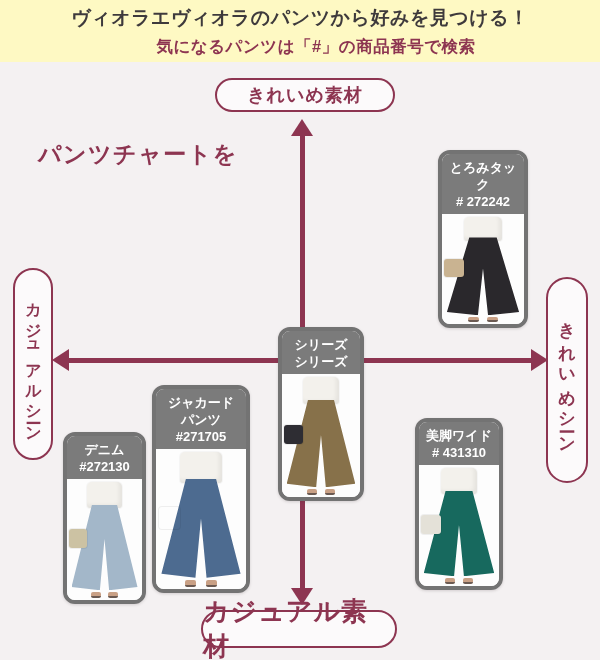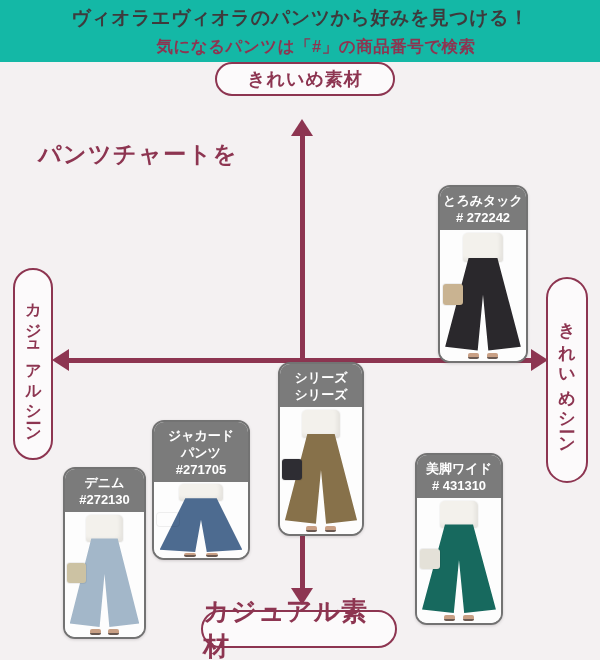--- a/index.html
+++ b/index.html
@@ -5,68 +5,68 @@
   * { box-sizing: border-box; }
   html, body { margin: 0; padding: 0; }
   body {
     width: 600px; height: 660px;
     font-family: "Liberation Sans", "DejaVu Sans", sans-serif;
     background: #ffffff;
   }
   .stage { position: relative; width: 600px; height: 660px; overflow: hidden; background: #ffffff; }
 
   
-  .top-area { position: absolute; top: 0; left: 0; width: 600px; height: 62px; text-align: center; background: #14b8a6; }
+  .top-area { position: absolute; top: 0; left: 0; width: 600px; height: 62px; text-align: center; background: #fef9c3; }
   .page-title { margin-top: 5px; font-size: 19px; font-weight: bold; color: #3e3a3c; letter-spacing: .5px; }
   .page-subtitle { margin-top: 5px; font-size: 16.5px; font-weight: bold; color: #8d3551; letter-spacing: .5px; margin-left: 32px; }
 
   
   .chart { position: absolute; top: 62px; left: 0; width: 600px; height: 598px; background: #f4f1f2; }
 
   
   .vline { position: absolute; left: 300px; top: 73px; width: 5px; height: 454px; background: #8d3551; z-index: 1; }
   .hline { position: absolute; left: 68px; top: 296px; width: 464px; height: 5px; background: #8d3551; z-index: 1; }
   .arr { position: absolute; width: 0; height: 0; z-index: 1; }
   .arr.up    { left: 291px; top: 57px;  border-left: 11px solid transparent; border-right: 11px solid transparent; border-bottom: 17px solid #8d3551; }
   .arr.down  { left: 291px; top: 526px; border-left: 11px solid transparent; border-right: 11px solid transparent; border-top: 17px solid #8d3551; }
   .arr.left  { left: 52px;  top: 287px; border-top: 11px solid transparent; border-bottom: 11px solid transparent; border-right: 17px solid #8d3551; }
   .arr.right { left: 531px; top: 287px; border-top: 11px solid transparent; border-bottom: 11px solid transparent; border-left: 17px solid #8d3551; }
 
   
   .pill {
     position: absolute; background: #fcfafb; border: 2px solid #8d3551; color: #8d3551;
     font-weight: bold; z-index: 3; display: flex; align-items: center; justify-content: center;
   }
-  .pill.top    { left: 215px; top: 0;  width: 180px; height: 34px; border-radius: 18px; font-size: 18px; letter-spacing: 1px; }
+  .pill.top    { left: 215px; top: 16px;  width: 180px; height: 34px; border-radius: 18px; font-size: 18px; letter-spacing: 1px; }
   .pill.bottom { left: 201px; top: 548px; width: 196px; height: 38px; border-radius: 20px; font-size: 26px; letter-spacing: 1px; }
   .pill.side   { writing-mode: vertical-rl; }
   .pill.left   { left: 13px;  top: 206px; width: 40px; height: 192px; border-radius: 20px; font-size: 16px; letter-spacing: 2px; }
   .pill.right  { left: 546px; top: 215px; width: 42px; height: 206px; border-radius: 21px; font-size: 17px; letter-spacing: 3px; }
 
   
   .headline { position: absolute; left: 38px; top: 77px; color: #8d3551; z-index: 2; }
   .headline .l1 { font-size: 23px; font-weight: bold; letter-spacing: 1.5px; }
   .headline .l2 { font-size: 46px; font-weight: 800; letter-spacing: 2px; line-height: 1.02; margin-top: 3px; }
   .headline .bang { font-style: italic; margin-left: 4px; }
 
   
   .card {
-    position: absolute; background: #fff; border: 2px solid #737373; border-radius: 12px;
+    position: absolute; background: #fff; border: 4px solid #737373; border-radius: 12px;
     overflow: hidden; z-index: 2; display: flex; flex-direction: column;
-    box-shadow: 0 1px 3px rgba(60,50,55,.18); cursor: pointer; margin-top: 35px;
+    box-shadow: 0 1px 3px rgba(60,50,55,.18); cursor: pointer;
   }
   .card-header {
     background: #7b7b7b; color: #fff; font-weight: bold; font-size: 13px;
     line-height: 1.32; text-align: center; padding: 5px 2px 4px;
   }
   .photo { position: relative; flex: 1; background: #fdfdfd; }
 
   .card.toromi   { left: 438px; top: 88px;  width: 90px; height: 178px; }
   .card.saratero { left: 278px; top: 265px; width: 86px; height: 174px; }
-  .card.jacquard { left: 152px; top: 323px; width: 98px; height: 140px; }
+  .card.jacquard { left: 152px; top: 323px; width: 98px; height: 208px; }
   .card.denim    { left: 63px;  top: 370px; width: 83px; height: 172px; }
   .card.bikyaku  { left: 415px; top: 356px; width: 88px; height: 172px; }
 
   
   .fig { position: absolute; inset: 0; }
   .blouse {
     position: absolute; top: 2%; left: 27%; width: 46%; height: 22%;
     background: #f3f1ec; border-radius: 5px 5px 3px 3px;
     box-shadow: inset -3px -3px 4px rgba(0,0,0,.06), 0 0 0 1px rgba(0,0,0,.03);
   }

